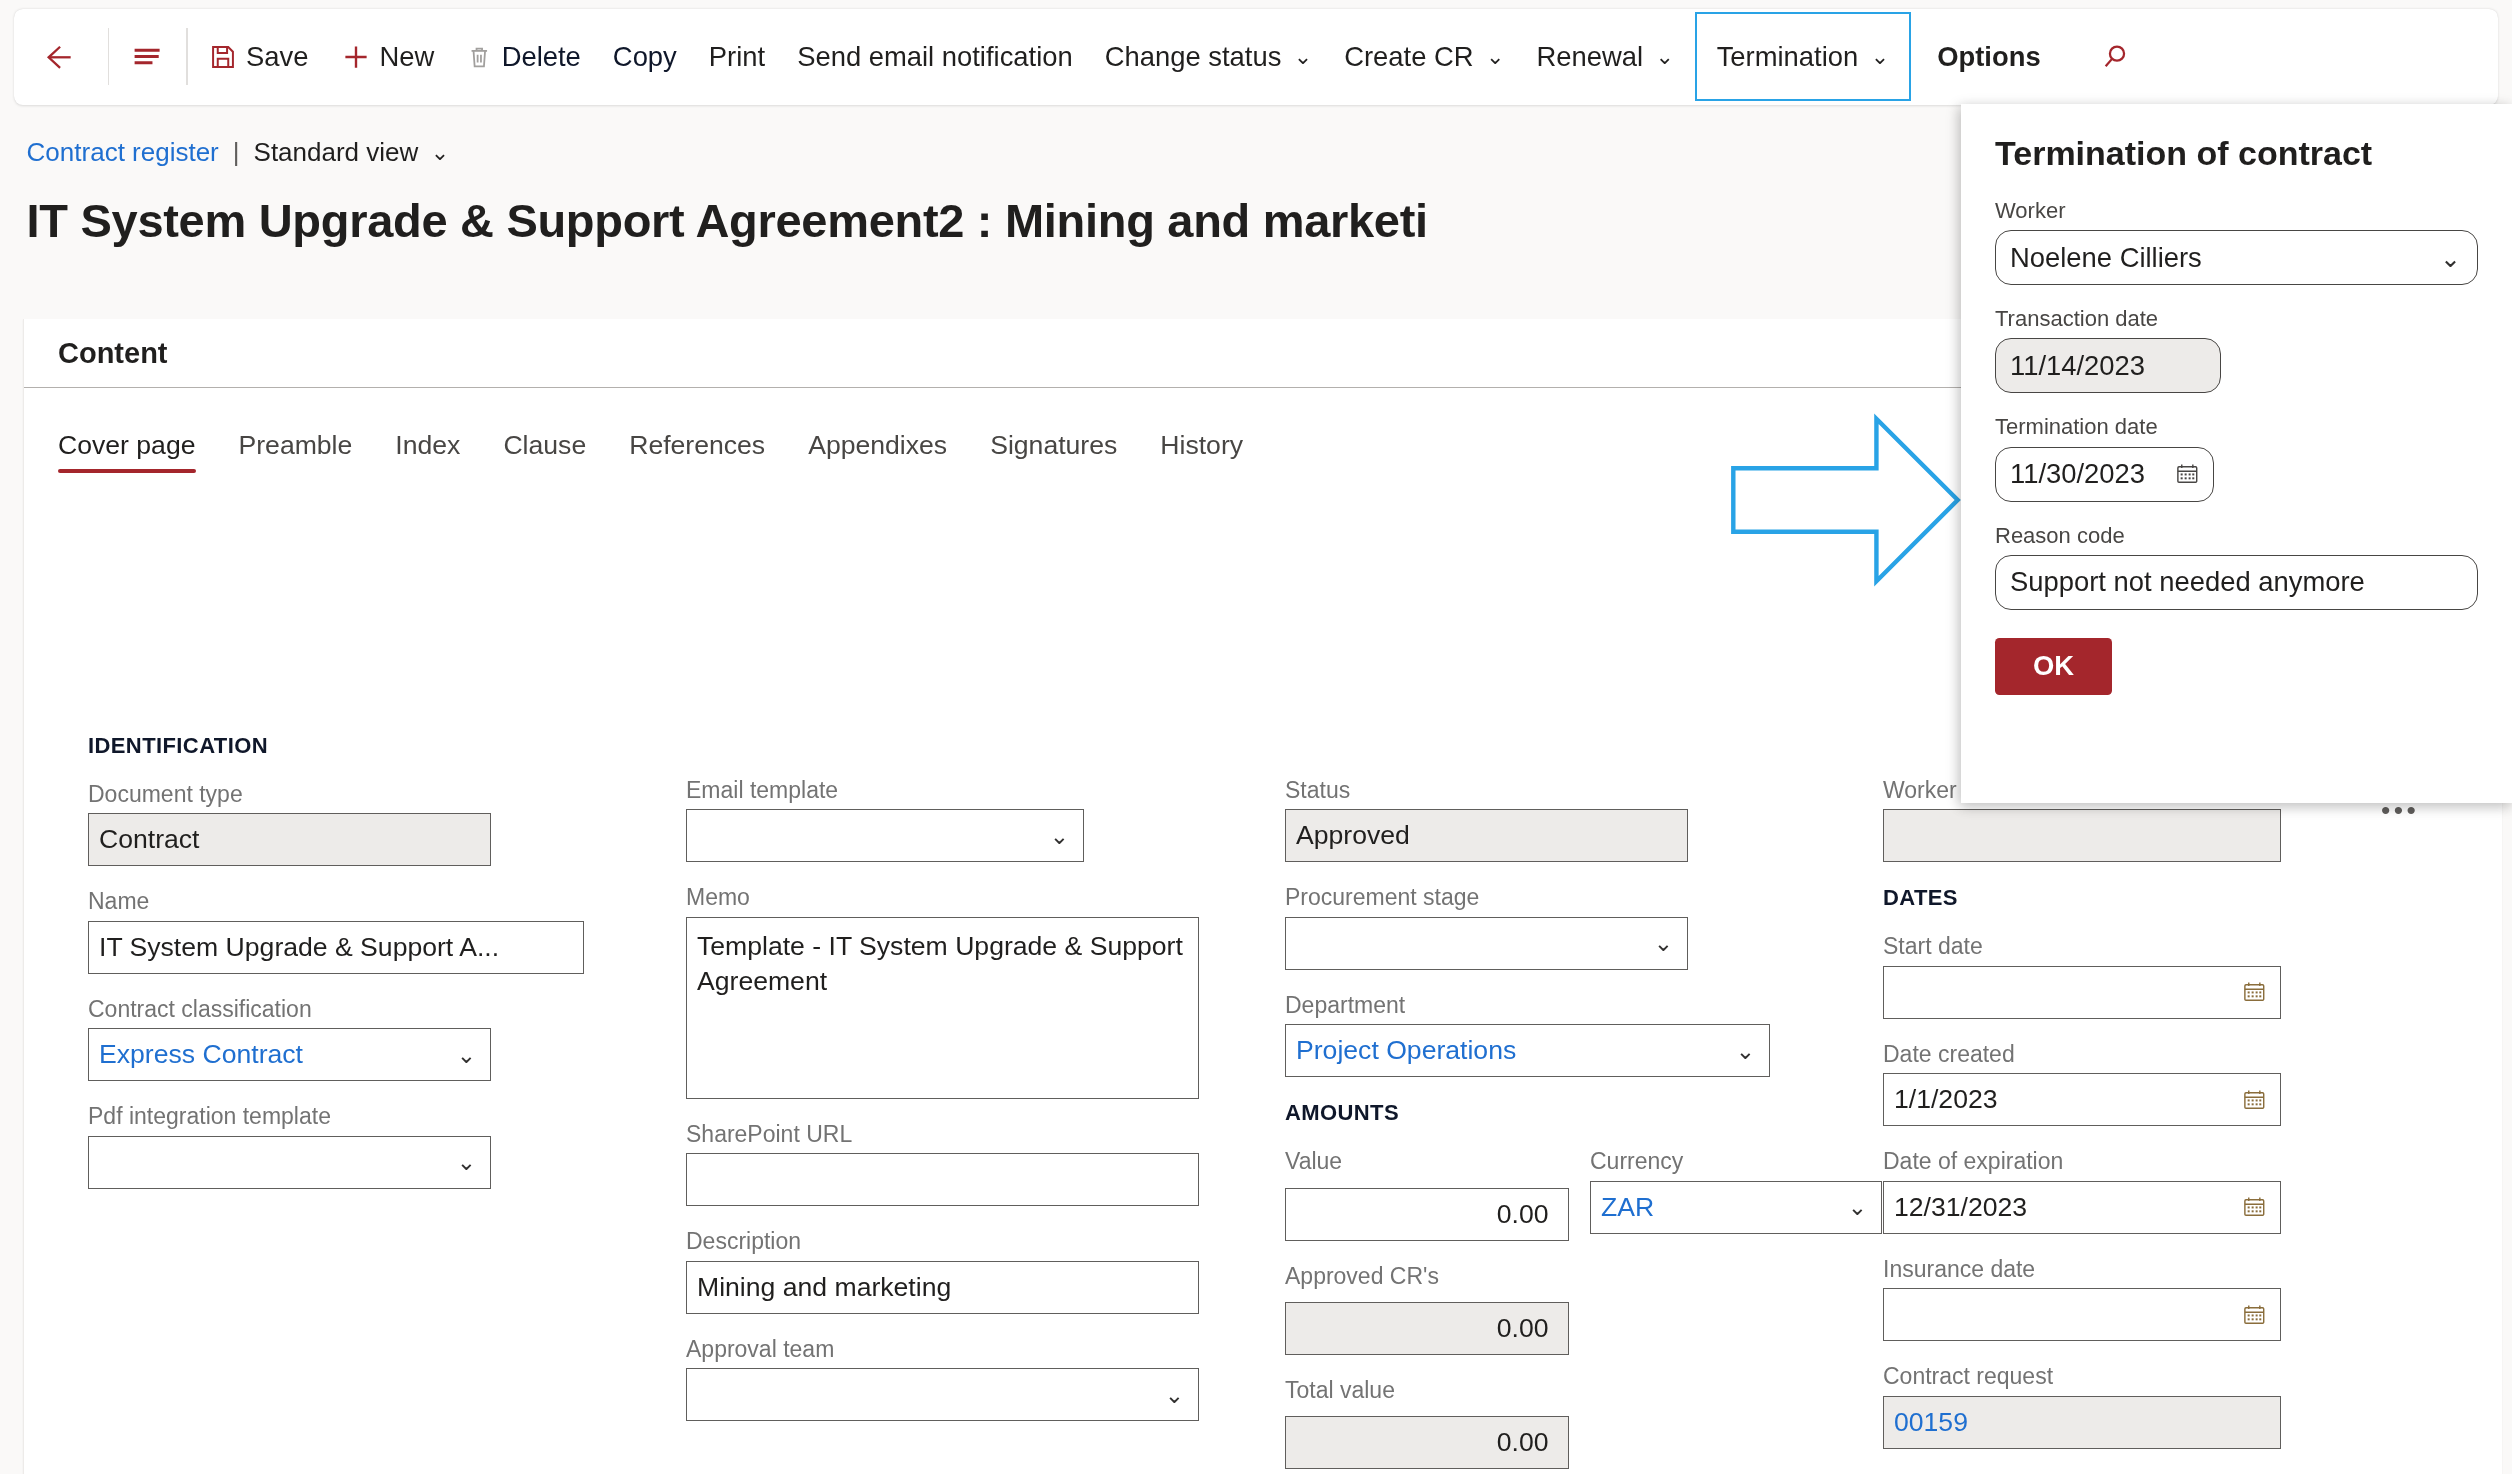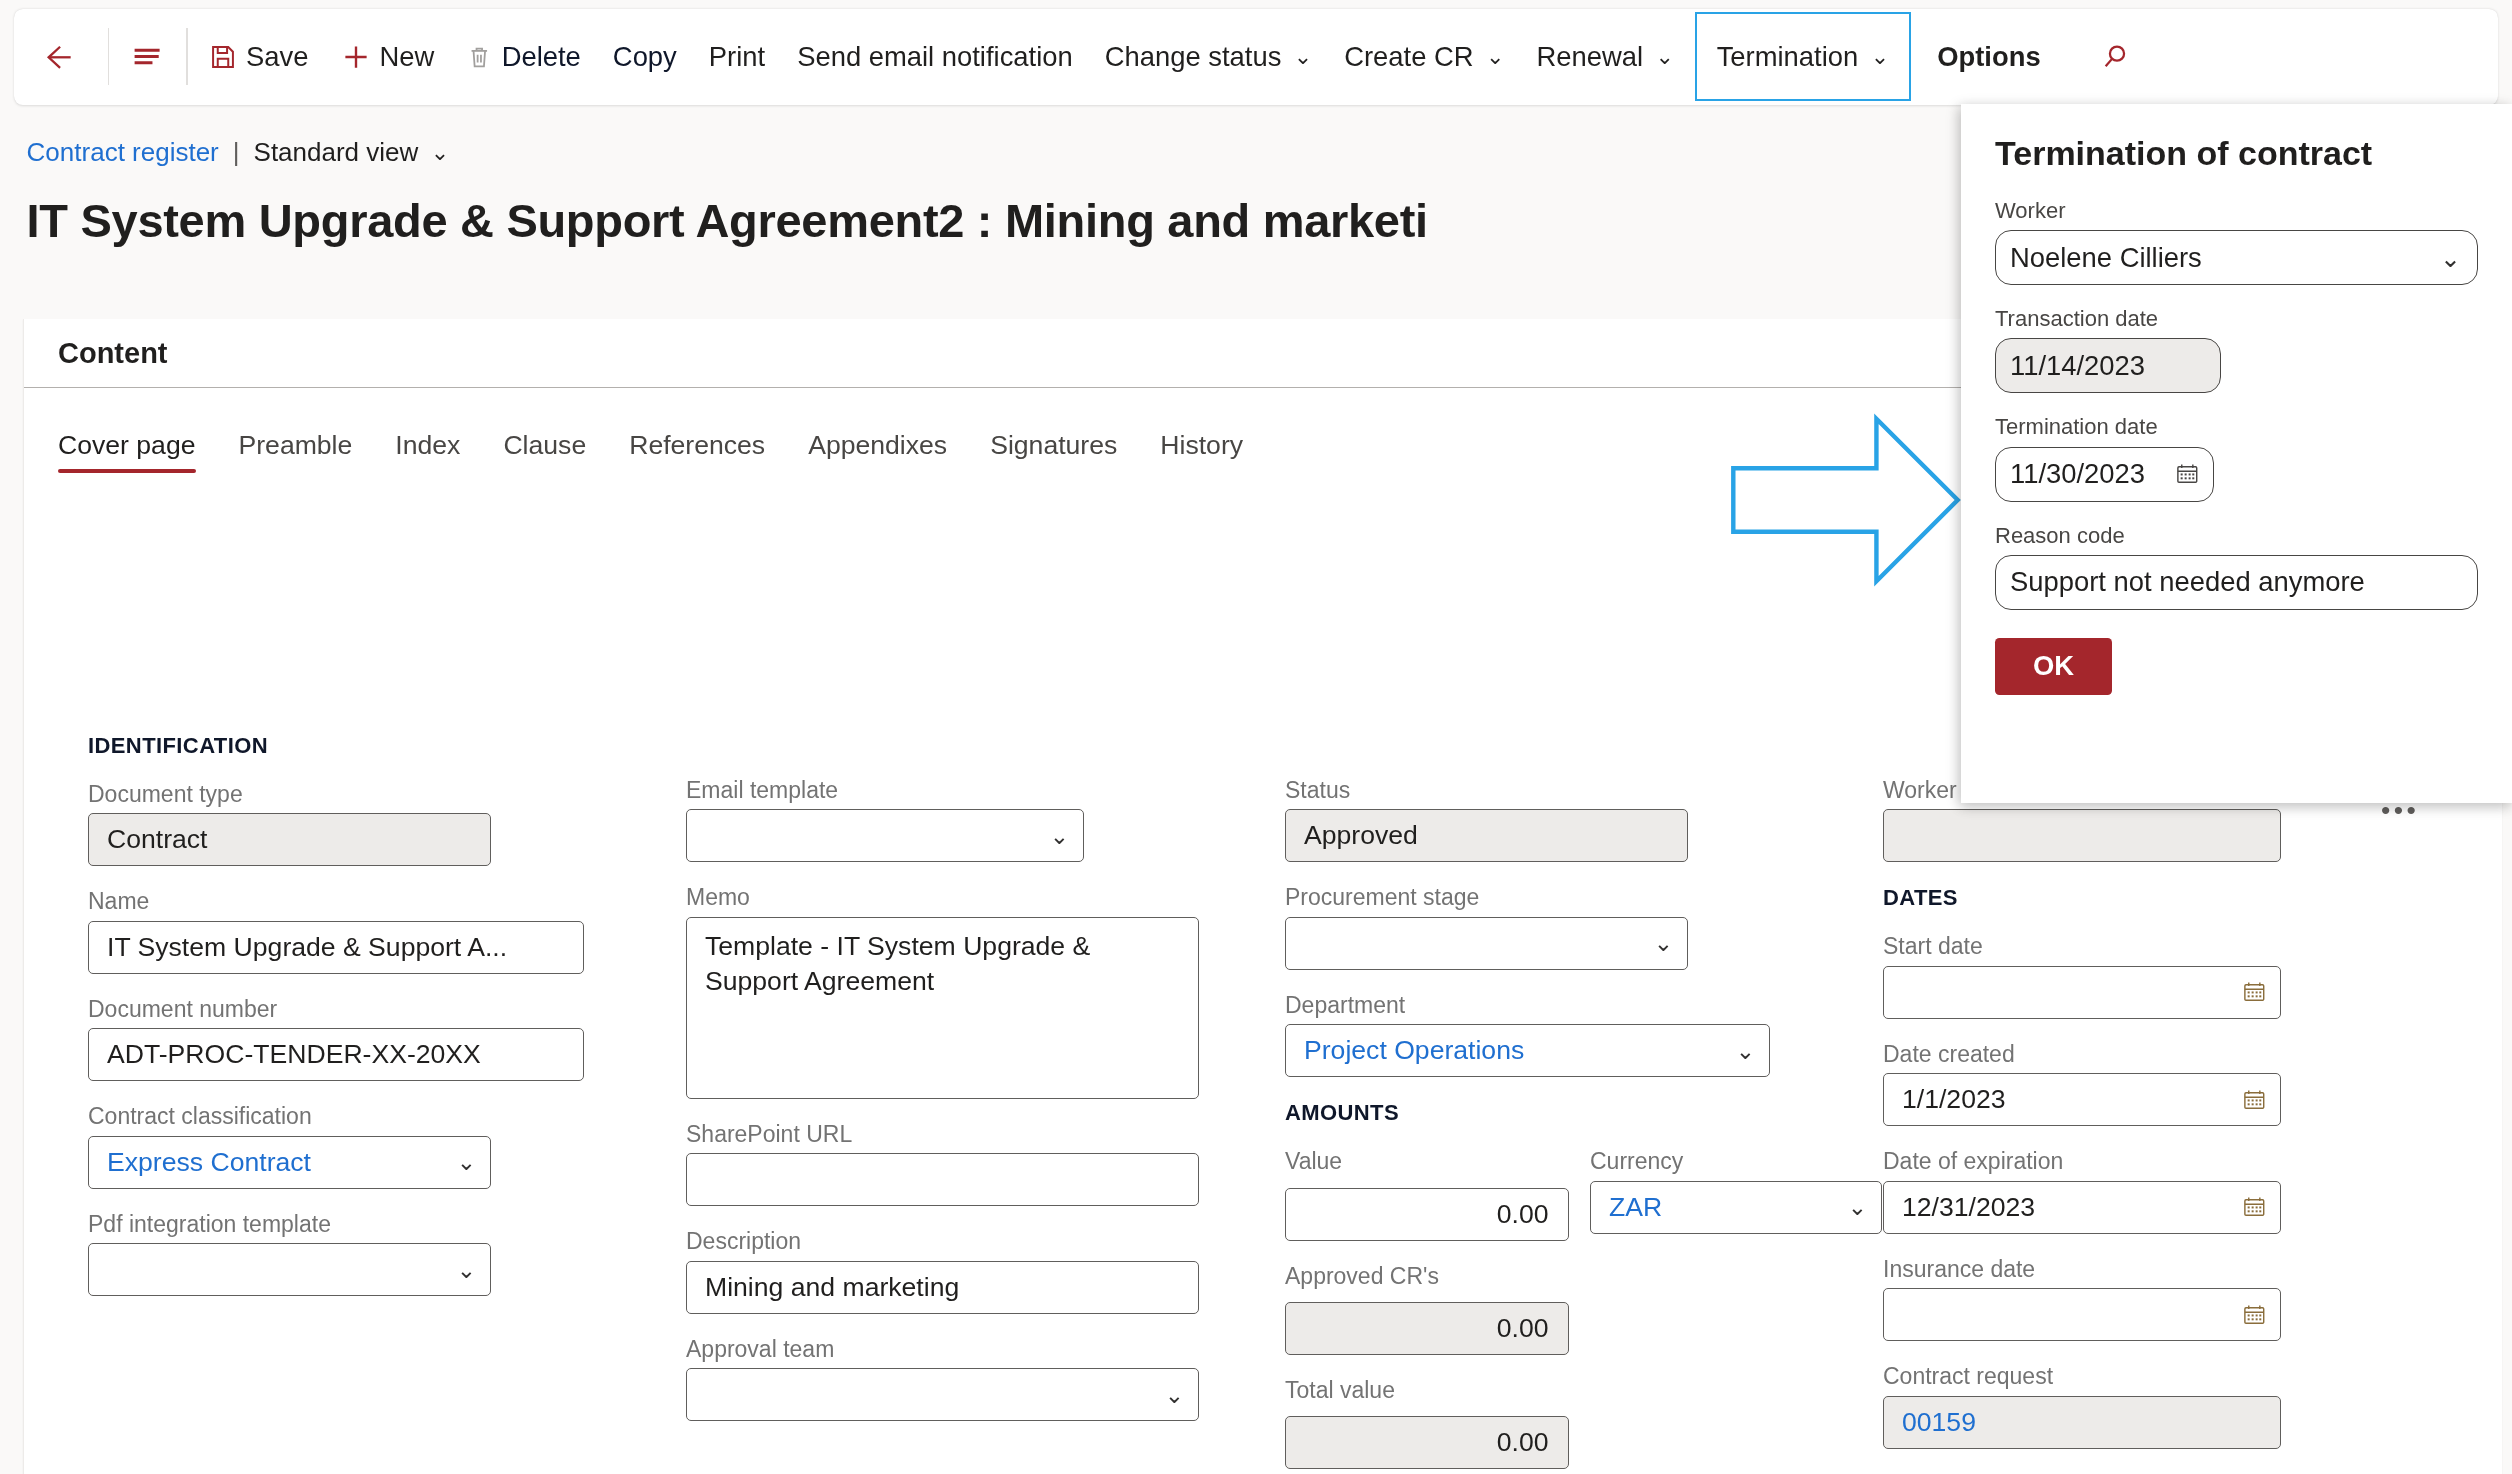--- a/index.html
+++ b/index.html
@@ -109,24 +109,24 @@
     font-size:22px; font-weight:700; color:#0f172a;
     letter-spacing:0.4px; margin: 0 0 23px 0;
   }
   .sect-title.amounts { margin-top:8.9px; }
 
   .field { margin-bottom:23px; }
   .flabel {
     font-size:23px; color:#737373; margin-bottom:6.2px; line-height:1.1;
   }
   .fbox {
-    height:53px; border:1.8px solid #605e5c; border-radius:5px;
+    height:53px; border:1.8px solid #605e5c; border-radius:0;
     background:#ffffff;
     display:flex; align-items:center;
-    padding:0 18px;
+    padding:0 10px;
     font-size:26.6px; color:#201f1e;
     position:relative;
   }
   .fbox.readonly { background:#edebe9; }
   .fbox.link { color:#1f6fd0; }
   .fbox.num { justify-content:flex-end; padding-right:19.5px; }
   .fbox .val { white-space:nowrap; overflow:hidden; text-overflow:ellipsis; }
   .fbox .dd {
     position:absolute; right:14px; top:50%; transform:translateY(-50%);
     color:#323130; font-size:23px; line-height:1;
@@ -337,26 +337,20 @@
         </div>
       </div>
 
       <div class="field">
         <div class="flabel">Name</div>
         <div class="fbox">
           <span class="val">IT System Upgrade &amp; Support A...</span>
         </div>
       </div>
 
-      <div class="field">
-        <div class="flabel">Document number</div>
-        <div class="fbox">
-          <span class="val">ADT-PROC-TENDER-XX-20XX</span>
-        </div>
-      </div>
 
       <div class="field">
         <div class="flabel">Contract classification</div>
         <div class="fbox link w-455">
           <span class="val">Express Contract</span>
           <span class="dd">⌄</span>
         </div>
       </div>
 
       <div class="field">

